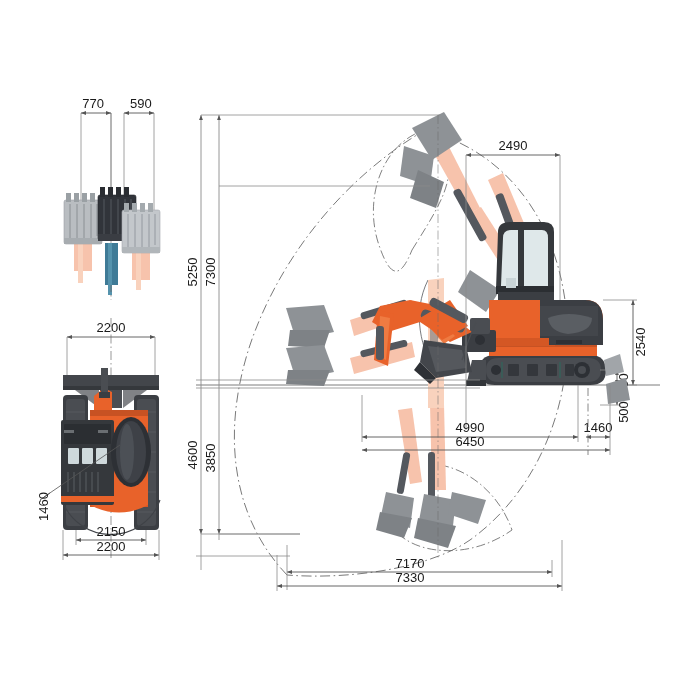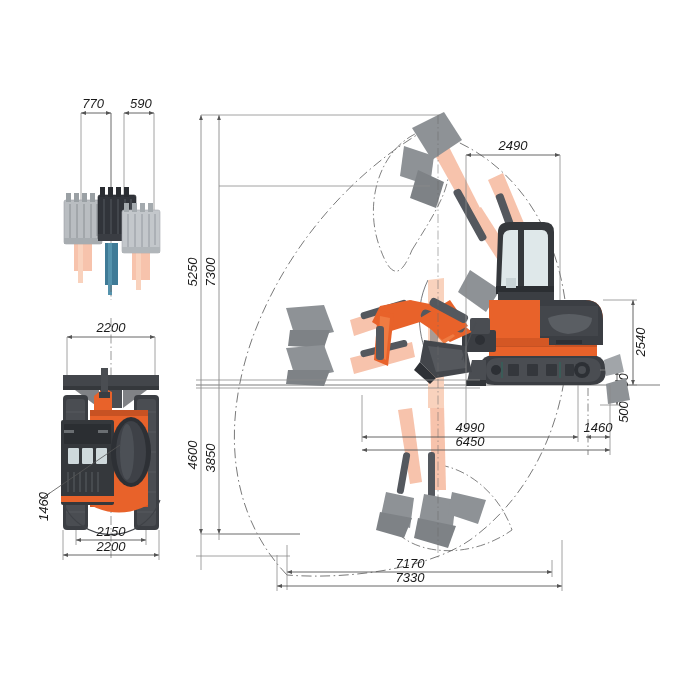--- a/index.html
+++ b/index.html
@@ -1,18 +1,18 @@
 <!DOCTYPE html>
 <html><head>
 <meta charset="utf-8">
 <style>
   html,body{margin:0;padding:0;background:#ffffff;}
   body{width:700px;height:700px;overflow:hidden;
        font-family:"Liberation Sans", sans-serif;}
-  #stage{position:relative;width:700px;height:700px;background:#a21caf;font-style:italic;}
+  #stage{position:relative;width:700px;height:700px;background:#a21caf;}
   svg{display:block;}
   .dimtxt{font-family:"Liberation Sans", sans-serif;font-size:13px;fill:#1a1a1a;}
 </style>
 </head>
 <body>
 
 <div id="stage">
 <svg width="700" height="700" viewBox="0 0 700 700">
 
   <defs>

